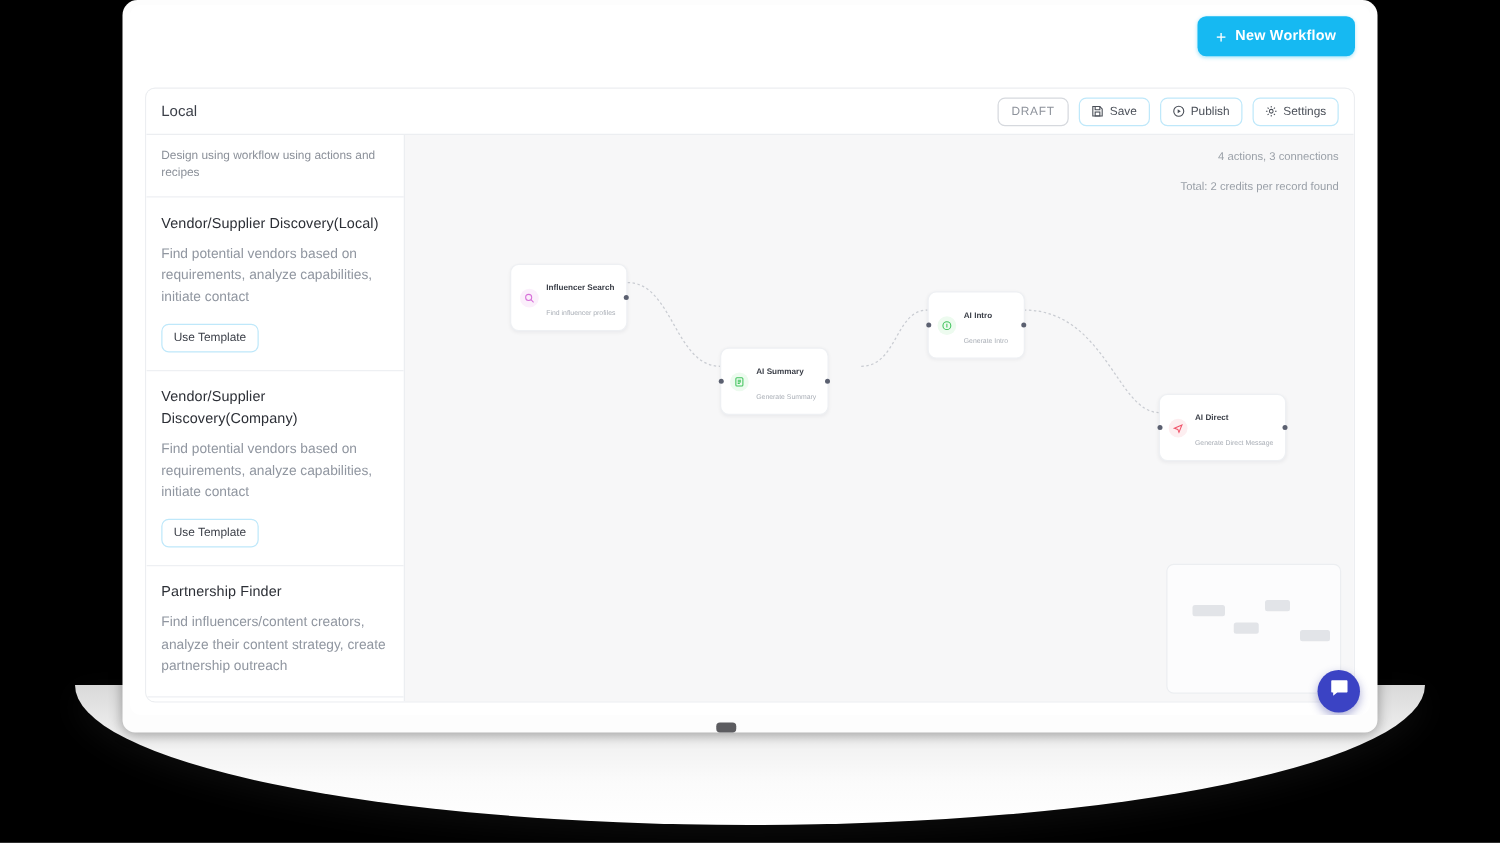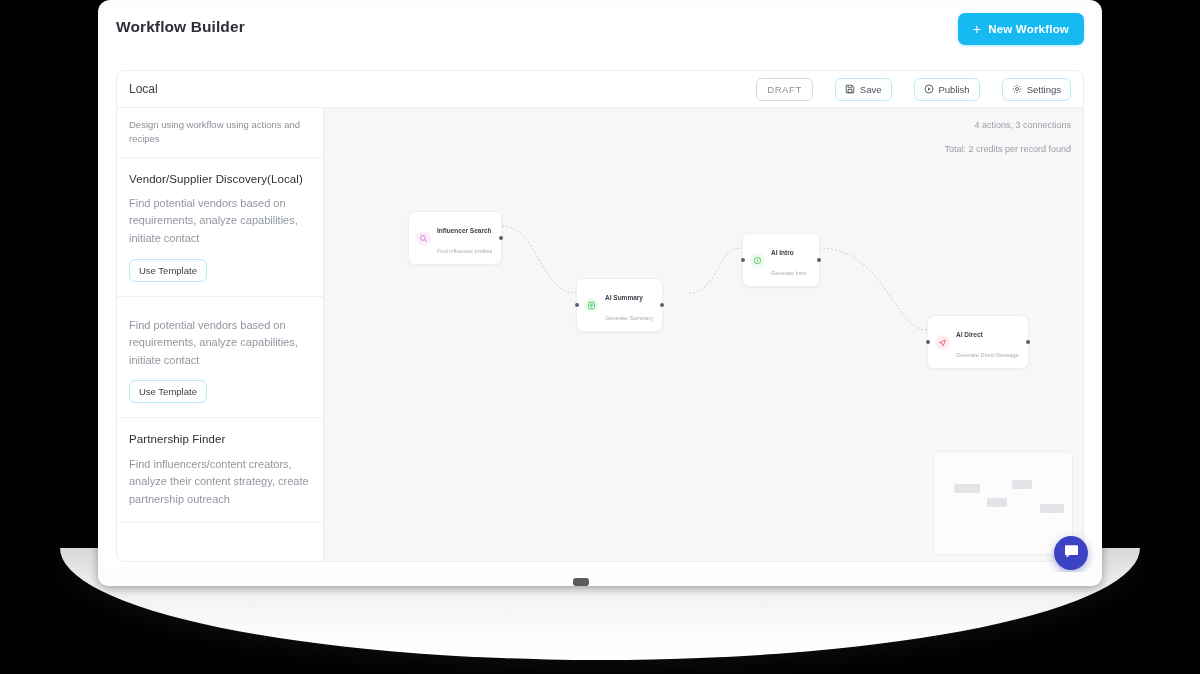--- a/index.html
+++ b/index.html
@@ -63,21 +63,21 @@
     position: absolute; left: 12px; top: 66px;
     width: 968px; height: 492px;
     background: #fff; border: 1px solid #eceef1; border-radius: 8px;
     overflow: hidden;
   }
   .wf-toolbar {
     height: 37px; border-bottom: 1px solid #eceef1;
     display: flex; align-items: center; padding: 0 12px; background:#fff;
   }
   .wf-name { font-size: 12px; color: #3b3f48; font-weight: 500; }
-  .toolbar-actions { margin-left: auto; display: flex; align-items: center; gap: 22px; }
+  .toolbar-actions { margin-left: auto; display: flex; align-items: center; gap: 8px; }
   .chip {
     display: flex; align-items: center; gap: 5px;
     font-size: 9.5px; color: #4a4f58;
     padding: 5px 9px; border-radius: 6px; background: #fff;
     border: 1px solid #bfe8fa; cursor: pointer; white-space: nowrap;
   }
   .chip.draft {
     border: 1px solid #d6d9de; color: #8d929b; letter-spacing: .6px;
     padding: 5px 10px; cursor: default;
   }
@@ -156,21 +156,20 @@
 
 <div id="stage">
 
   <div class="device-base"></div>
   <div class="device-bezel"></div>
   <div class="device-notch"></div>
 
   <div class="screen">
 
     <div class="app-header">
-      <div class="page-title">Workflow Builder</div>
       <button class="new-workflow-btn">
         <span class="plus-ico">+</span>
         <span>New Workflow</span>
       </button>
     </div>
 
     <div class="wf-card">
 
       <div class="wf-toolbar">
         <div class="wf-name">Local</div>
@@ -219,20 +218,21 @@
             <div class="sb-desc">Design using workflow using actions and recipes</div>
           </div>
 
           <div class="sb-list">
             <div class="recipe">
               <div class="recipe-title">Vendor/Supplier Discovery(Local)</div>
               <div class="recipe-desc">Find potential vendors based on requirements, analyze capabilities, initiate contact</div>
               <button class="use-template">Use Template</button>
             </div>
             <div class="recipe">
+              <div class="recipe-title">Vendor/Supplier Discovery(Company)</div>
               <div class="recipe-desc">Find potential vendors based on requirements, analyze capabilities, initiate contact</div>
               <button class="use-template">Use Template</button>
             </div>
             <div class="recipe">
               <div class="recipe-title">Partnership Finder</div>
               <div class="recipe-desc">Find influencers/content creators, analyze their content strategy, create partnership outreach</div>
 
             </div>
           </div>
         </div>

